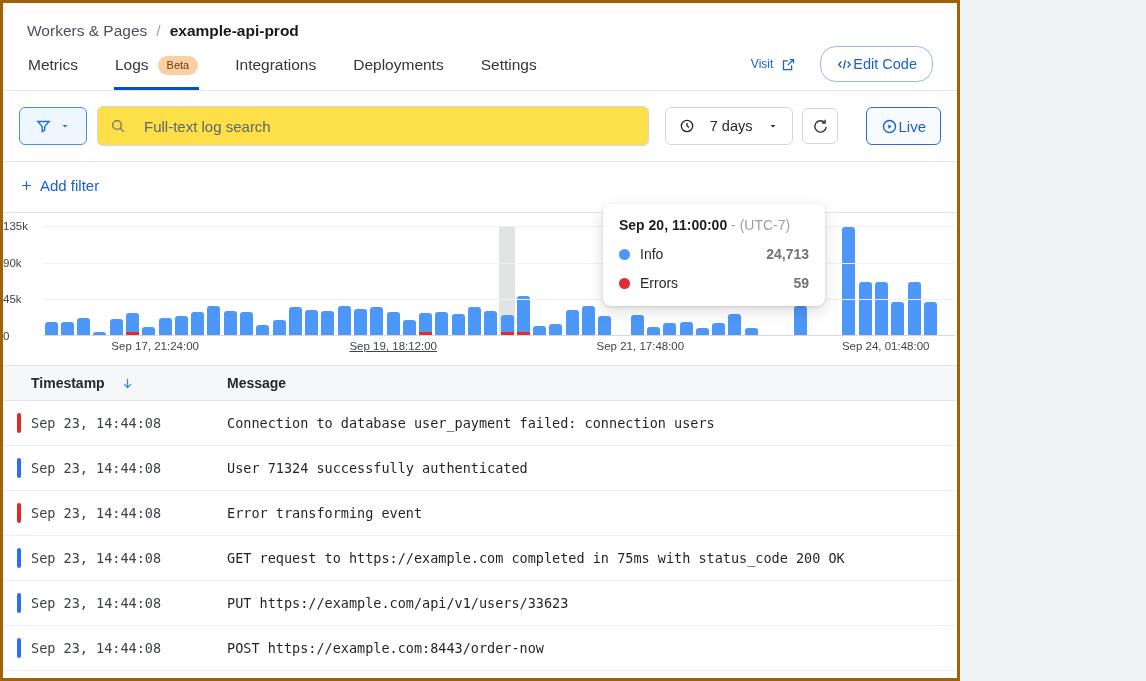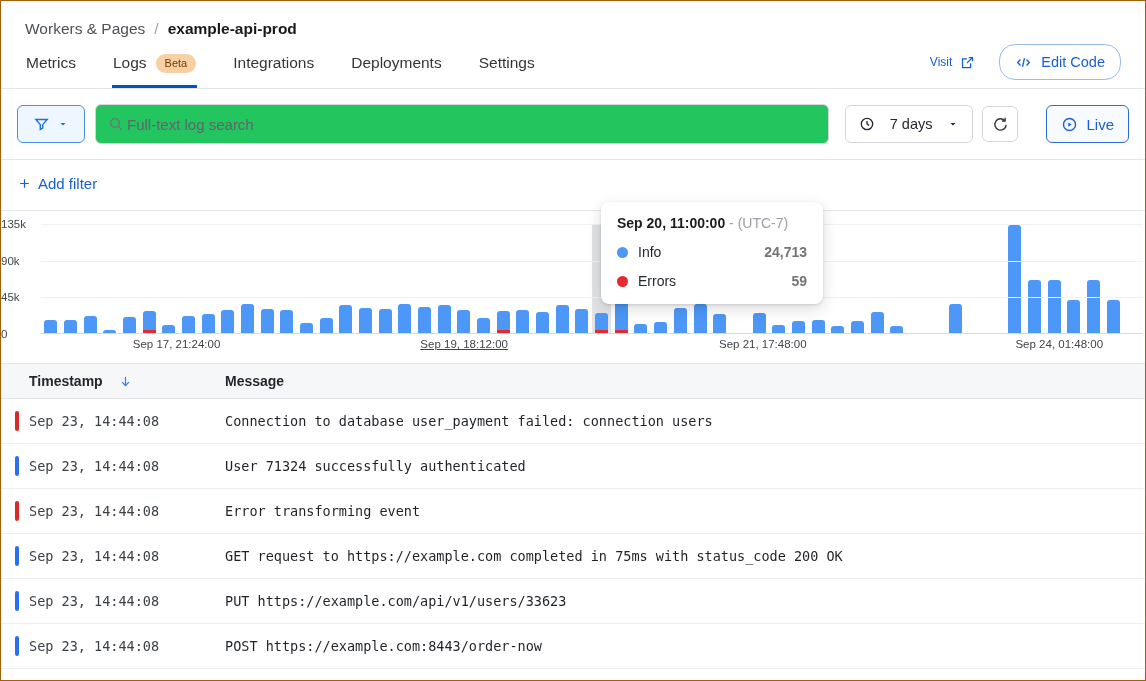--- a/index.html
+++ b/index.html
@@ -1,57 +1,57 @@
 <!DOCTYPE html>
 <html><head>
 <meta charset="utf-8">
 <style>
   * { box-sizing: border-box; }
   html,body { margin:0; padding:0; background:#f1f2f3; }
   body { font-family:"Liberation Sans", sans-serif; color:#24282e; }
-  .page { position:relative; width:1146px; height:681px; background:#fff;
-          border:1px solid #a16207; overflow:hidden; }
+  .page { position:relative; width:960px; height:681px; background:#fff;
+          border:3px solid #a16207; overflow:hidden; }
 
   
   .header { padding:19px 24px 0; }
   .breadcrumb { font-size:15.5px; color:#4c5157; display:flex; gap:9px; align-items:center; }
   .crumb-current { font-weight:700; color:#17191c; }
   .crumb-sep { color:#9aa0a6; }
 
   
   .tabrow { display:flex; align-items:flex-end; padding:0 24px; border-bottom:1px solid #e2e5e9;
             height:48px; margin-top:3px; }
   .tabs { display:flex; gap:35px; height:100%; align-items:stretch; }
   .tab { display:flex; align-items:center; gap:9px; font-size:15.5px; color:#32363b;
          border-bottom:3px solid transparent; padding:0 1px; cursor:pointer; }
   .tab.active { border-bottom-color:#0051c3; }
   .badge { background:#f9cfa4; color:#6e4007; font-size:11px; line-height:1;
            padding:4px 9px; border-radius:10px; }
   .tabrow-right { margin-left:auto; display:flex; align-items:center; gap:24px; padding-bottom:8px; }
   .visit-link { color:#1a5fd0; font-size:12px; display:flex; gap:8px; align-items:center; cursor:pointer; }
-  .editcode-btn { display:flex; align-items:center; gap:9px; color:#1a5fd0; background:#fff;
+  .editcode-btn { display:flex; align-items:center; color:#1a5fd0; background:#fff;
                   border:1px solid #98bbe8; border-radius:16px; padding:9px 15px; font-size:14.5px; cursor:pointer; }
 
   
   .filterrow { display:flex; align-items:center; padding:15px 16px; border-bottom:1px solid #e2e5e9; }
   .filter-btn { width:68px; height:38px; border:1px solid #4a90e2; background:#eef6ff; border-radius:6px;
                 display:flex; align-items:center; justify-content:center; gap:7px; color:#1f6fd6;
                 flex:none; cursor:pointer; }
   .searchbox { flex:1; height:40px; border:1px solid #d3d7db; border-radius:6px; display:flex;
-               align-items:center; gap:1px; padding:0 12px; margin:0 16px 0 10px; color:#6d747c; background:#22c55e; }
+               align-items:center; gap:16px; padding:0 12px; margin:0 16px 0 10px; color:#6d747c; background:#fde047; }
   .searchbox input { border:none; outline:none; flex:1; font-size:15px; font-family:inherit; color:#24282e;
                      background:transparent; }
   .searchbox input::placeholder { color:#5f666d; }
   .time-btn { height:38px; border:1px solid #d3d7db; border-radius:6px; background:#fff; display:flex;
               align-items:center; gap:15px; padding:0 13px; font-size:14.5px; color:#24282e; cursor:pointer; flex:none; }
   .refresh-btn { width:36px; height:36px; border:1px solid #d3d7db; border-radius:6px; background:#fff;
                  display:flex; align-items:center; justify-content:center; color:#32363b; margin-left:9px;
                  cursor:pointer; flex:none; }
   .live-btn { height:38px; border:1px solid #2f6bd8; background:#f7faff; border-radius:6px; color:#1a5fd0;
-              display:flex; align-items:center; gap:8px; padding:0 14px; margin-left:28px; font-size:15px;
+              display:flex; align-items:center; padding:0 14px; margin-left:28px; font-size:15px;
               cursor:pointer; flex:none; }
 
   
   .addfilterrow { padding:15px 17px; border-bottom:1px solid #e2e5e9; height:51px; }
   .addfilter { color:#1a5fd0; font-size:15px; display:inline-flex; gap:7px; align-items:center; cursor:pointer; }
 
   
   .chart { position:relative; height:152px; }
   .chart-plot { position:absolute; left:40px; right:2px; top:13px; height:110px;
                 border-bottom:1px solid #d6d9dd; }

